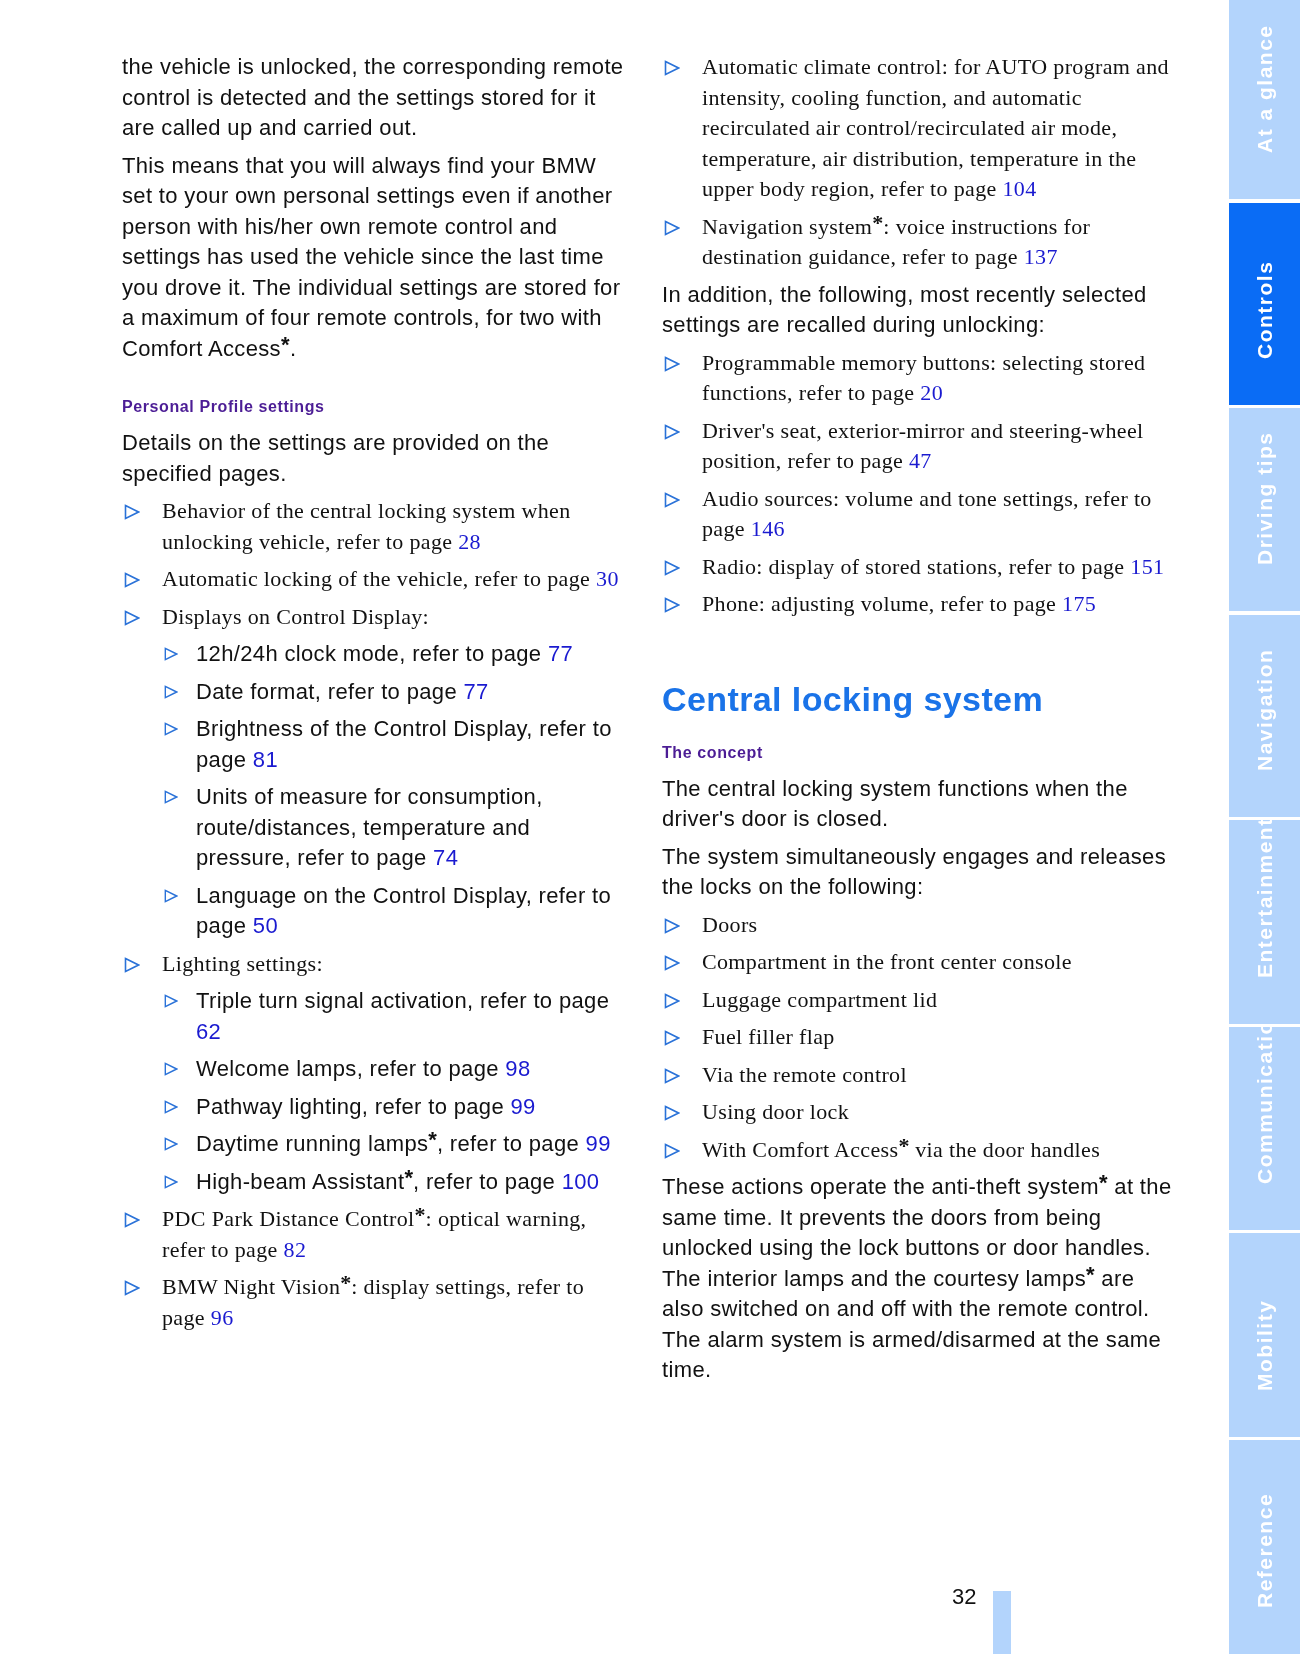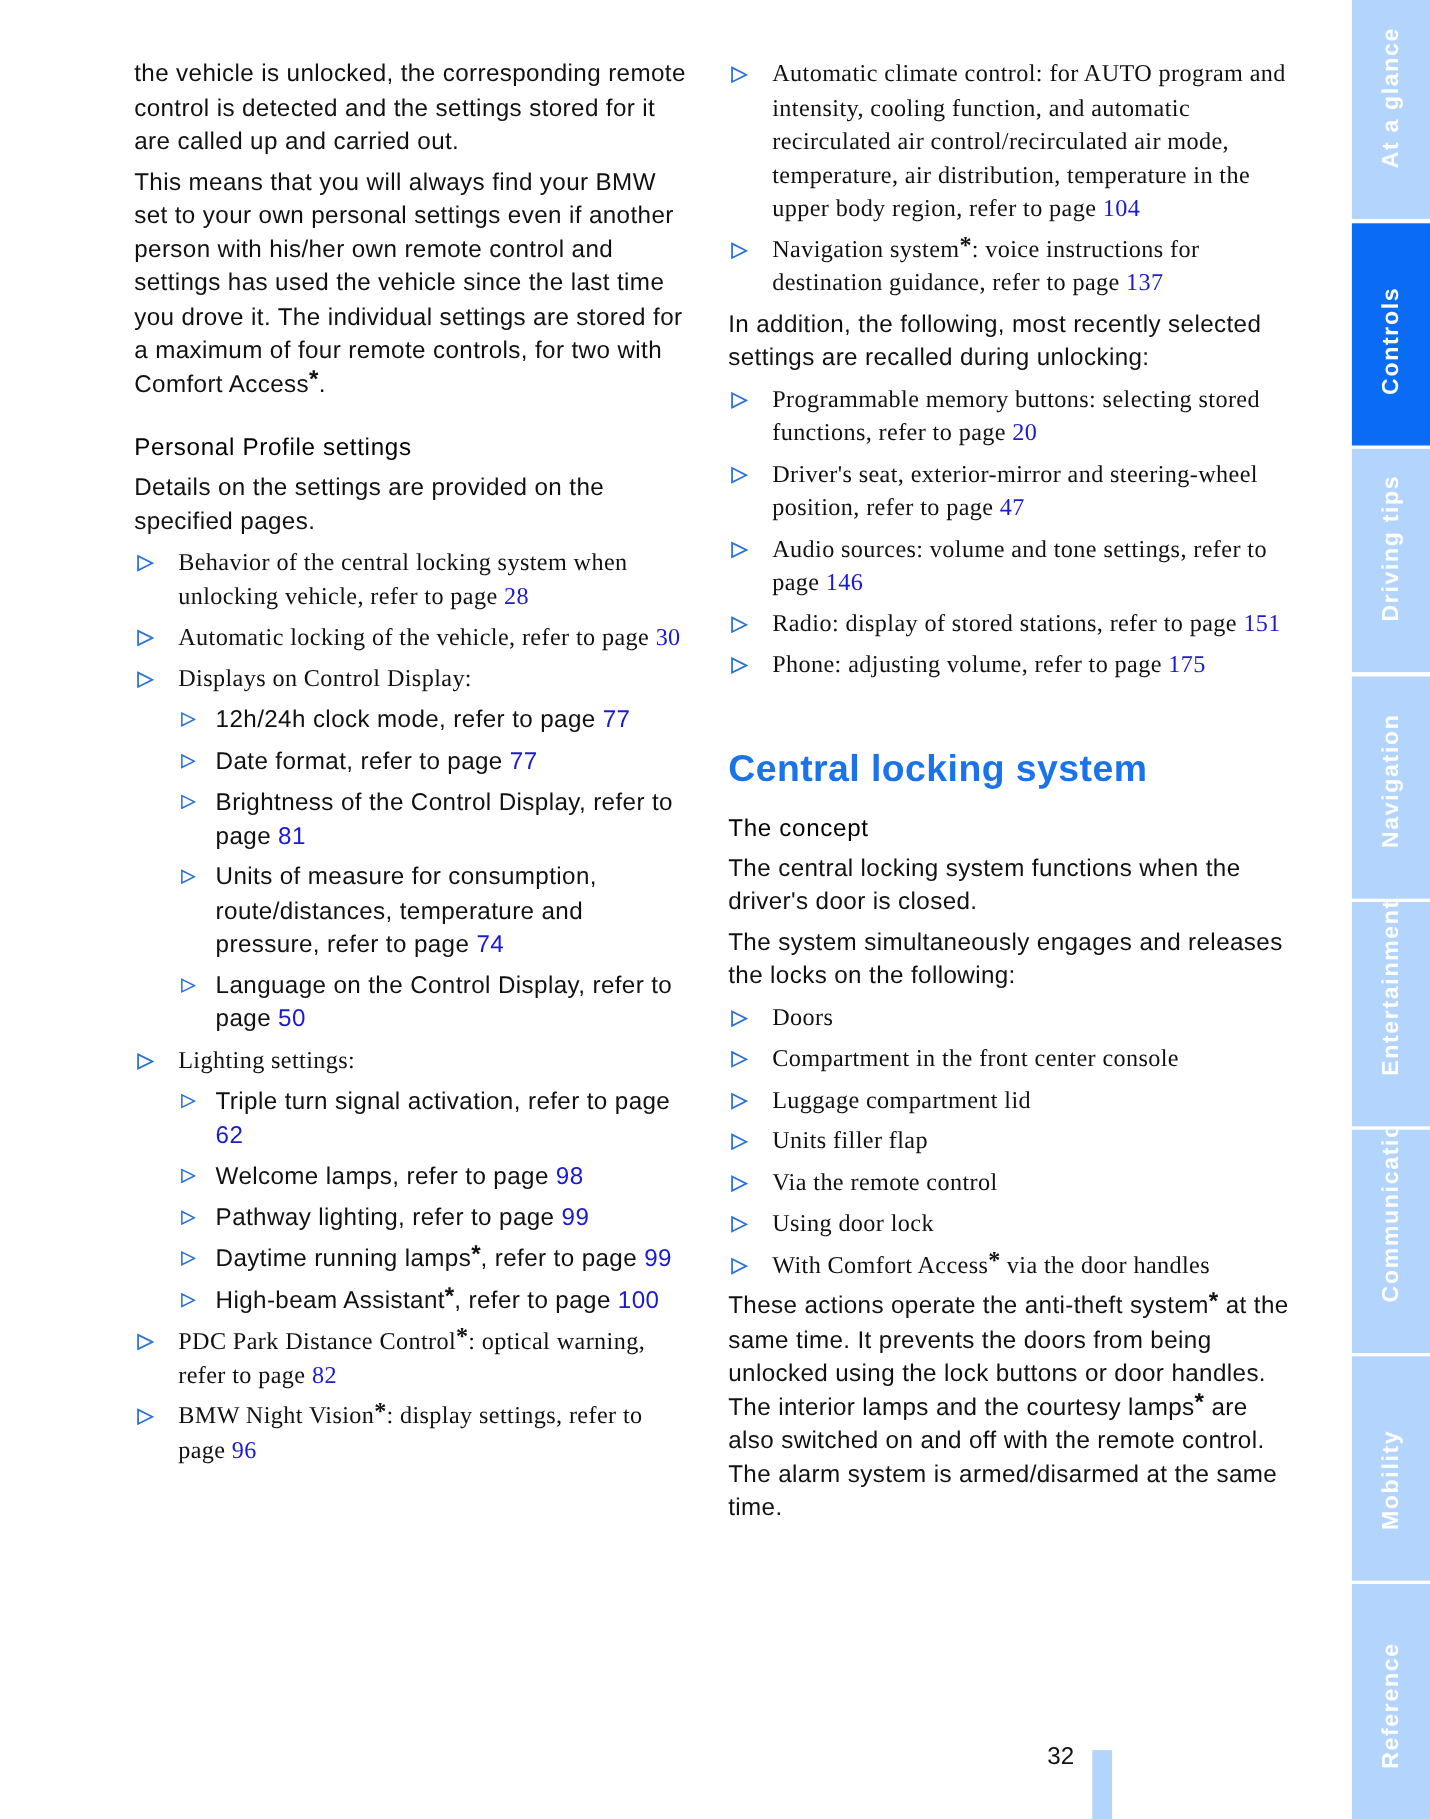--- a/index.html
+++ b/index.html
@@ -6,21 +6,21 @@
   body {
     width:1300px; height:1654px; position:relative; overflow:hidden;
     background:#ffffff; color:#111111;
     font-family:"Liberation Sans", "DejaVu Sans", sans-serif;
   }
   .col { position:absolute; top:52px; }
   .col-left { left:102px; width:506px;margin-left:20px; }
   .col-right { left:662px; width:510px; }
   p, .li-text, .sub-text { font-size:22px; line-height:30.5px; letter-spacing:0.35px; margin:0; }
   p { margin-bottom:7px; }
-  .h2 { color:#000000; font-weight:normal; font-size:22px; letter-spacing:0.6px; margin:26px 0 4px 0; line-height:34px; }
+  .h2 { color:#4c1d95; font-weight:bold; font-size:16px; letter-spacing:0.6px; margin:26px 0 4px 0; line-height:34px; }
   .h1 { color:#1a73e8; font-weight:bold; font-size:34px; letter-spacing:0.4px; margin:58px 0 16px 0; line-height:42px; }
   .list { margin:0; padding:0; list-style:none; }
   .li { position:relative; padding-left:40px; margin-bottom:7px;font-family:Liberation Serif, serif; }
   .sub { position:relative; padding-left:34px; margin-bottom:7px; margin-left:40px; }
   .bullet { position:absolute; left:2px; top:8px; width:16px; height:16px; }
   .sub .bullet { left:2px; top:8px; width:14px; height:14px; }
   .ref { color:#1a1ad0; }
   .star { font-weight:bold; font-size:22px; position:relative; top:-4px; }
   .sidebar { position:absolute; left:1229px; top:0; width:71px; height:1654px; background:#ffffff; }
   .tab { position:absolute; left:0; width:71px; background:#b3d4fc; overflow:hidden; }
@@ -224,21 +224,21 @@
     <li class="li">
       <svg class="bullet">
           <use href="#tri"></use>
         </svg>
       <span class="li-text">Luggage compartment lid</span>
     </li>
     <li class="li">
       <svg class="bullet">
           <use href="#tri"></use>
         </svg>
-      <span class="li-text">Units filler flap</span>
+      <span class="li-text">Fuel filler flap</span>
     </li>
   </ul>
 
 
   <ul class="list">
     <li class="li">
       <svg class="bullet">
           <use href="#tri"></use>
         </svg>
       <span class="li-text">Via the remote control</span>

